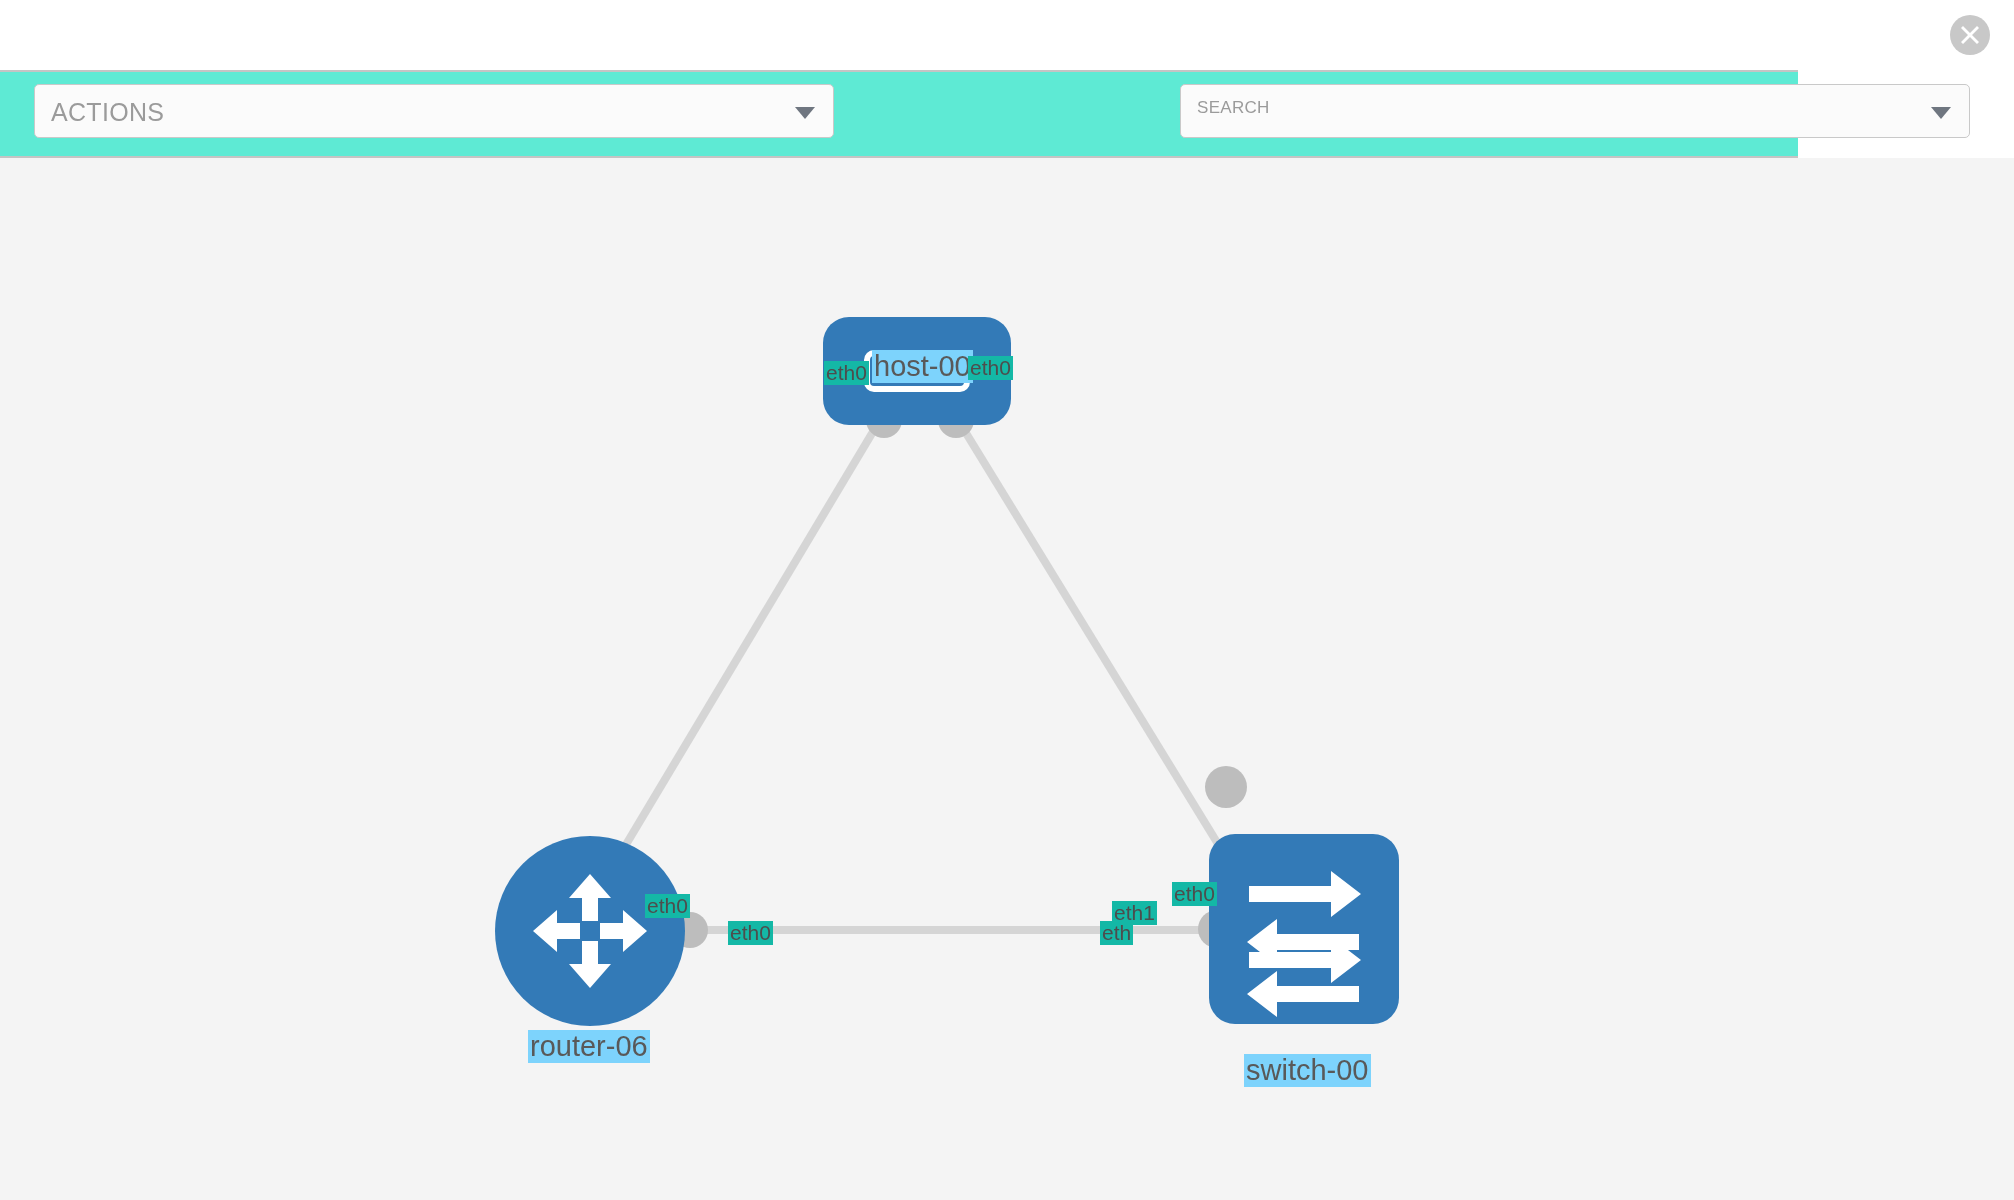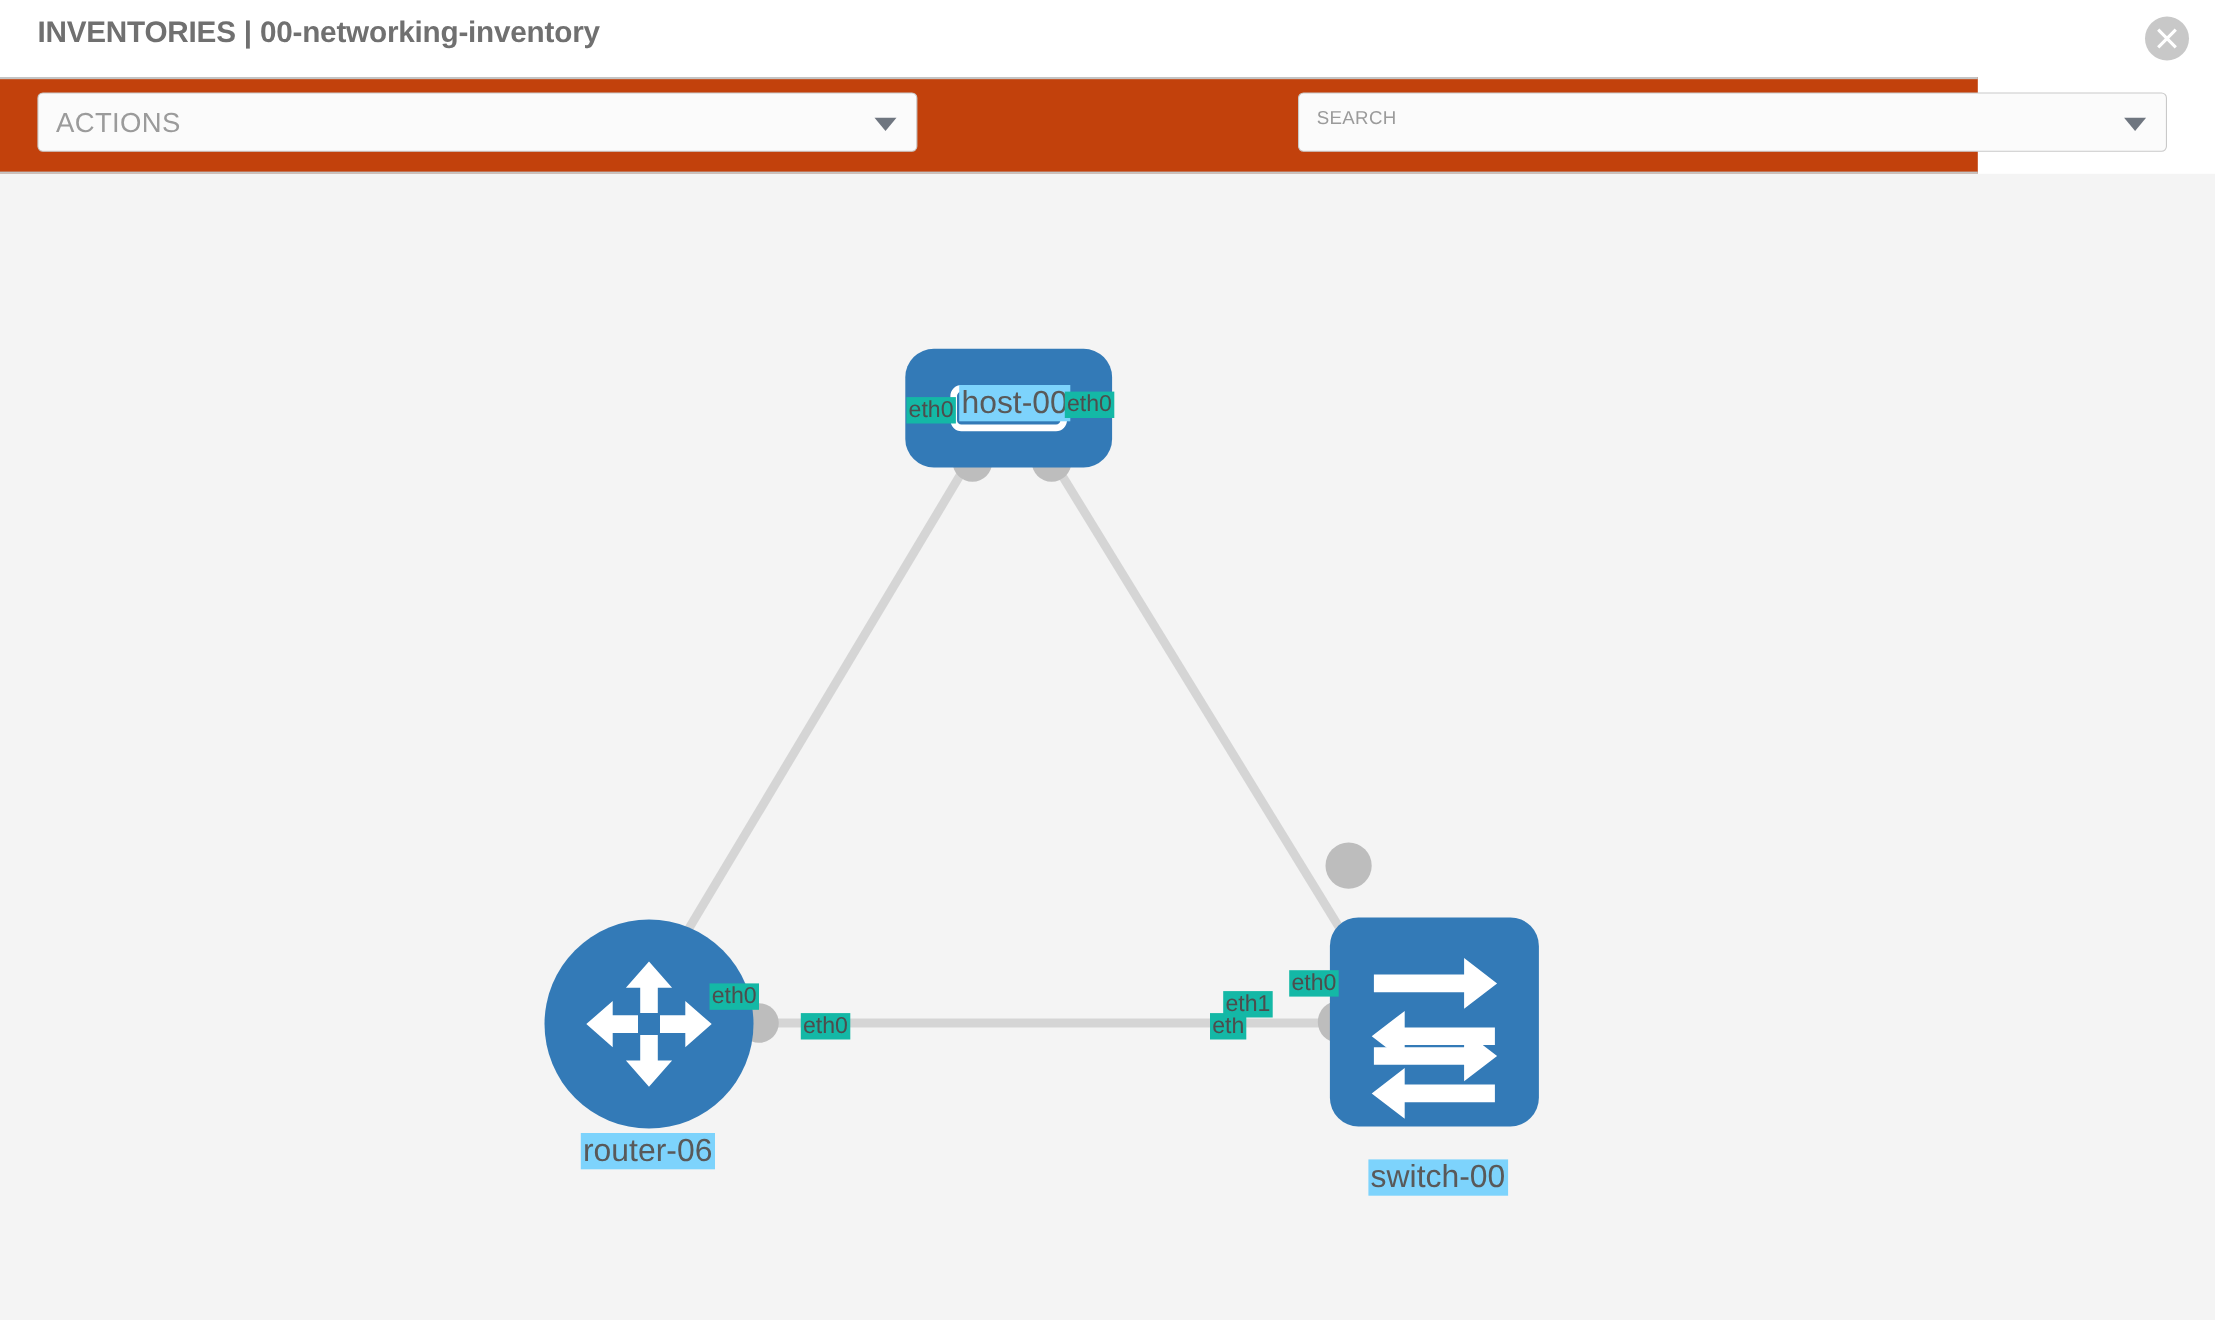--- a/index.html
+++ b/index.html
@@ -45,21 +45,21 @@
     cursor: pointer;
   }
   .close-btn svg { display:block; }
 
   
   .toolbar {
     position: absolute;
     left: 0; top: 70px;
     width: 1798px;
     height: 88px;
-    background: #c2410c;
+    background: #5eead4;
     border-top: 2px solid #c4c4c4;
     border-bottom: 2px solid #c4c4c4;
     box-sizing: border-box;
   }
   .actions-select {
     position: absolute;
     left: 34px;
     top: 12px;
     width: 800px;
     height: 54px;
@@ -174,21 +174,20 @@
   .nub {
     position: absolute;
     background: #bdbdbd;
     border-radius: 50%;
   }
 </style>
 </head>
 <body>
 
 <div class="header">
-  <div class="page-title">INVENTORIES | 00-networking-inventory</div>
   <div class="close-btn">
     <svg width="40" height="40" viewBox="0 0 40 40">
       <path d="M13 11 L20 18 L27 11 L29 13 L22 20 L29 27 L27 29 L20 22 L13 29 L11 27 L18 20 L11 13 Z" fill="#ffffff"></path>
     </svg>
   </div>
 </div>
 
 <div class="toolbar">
 
   <div class="actions-select">

